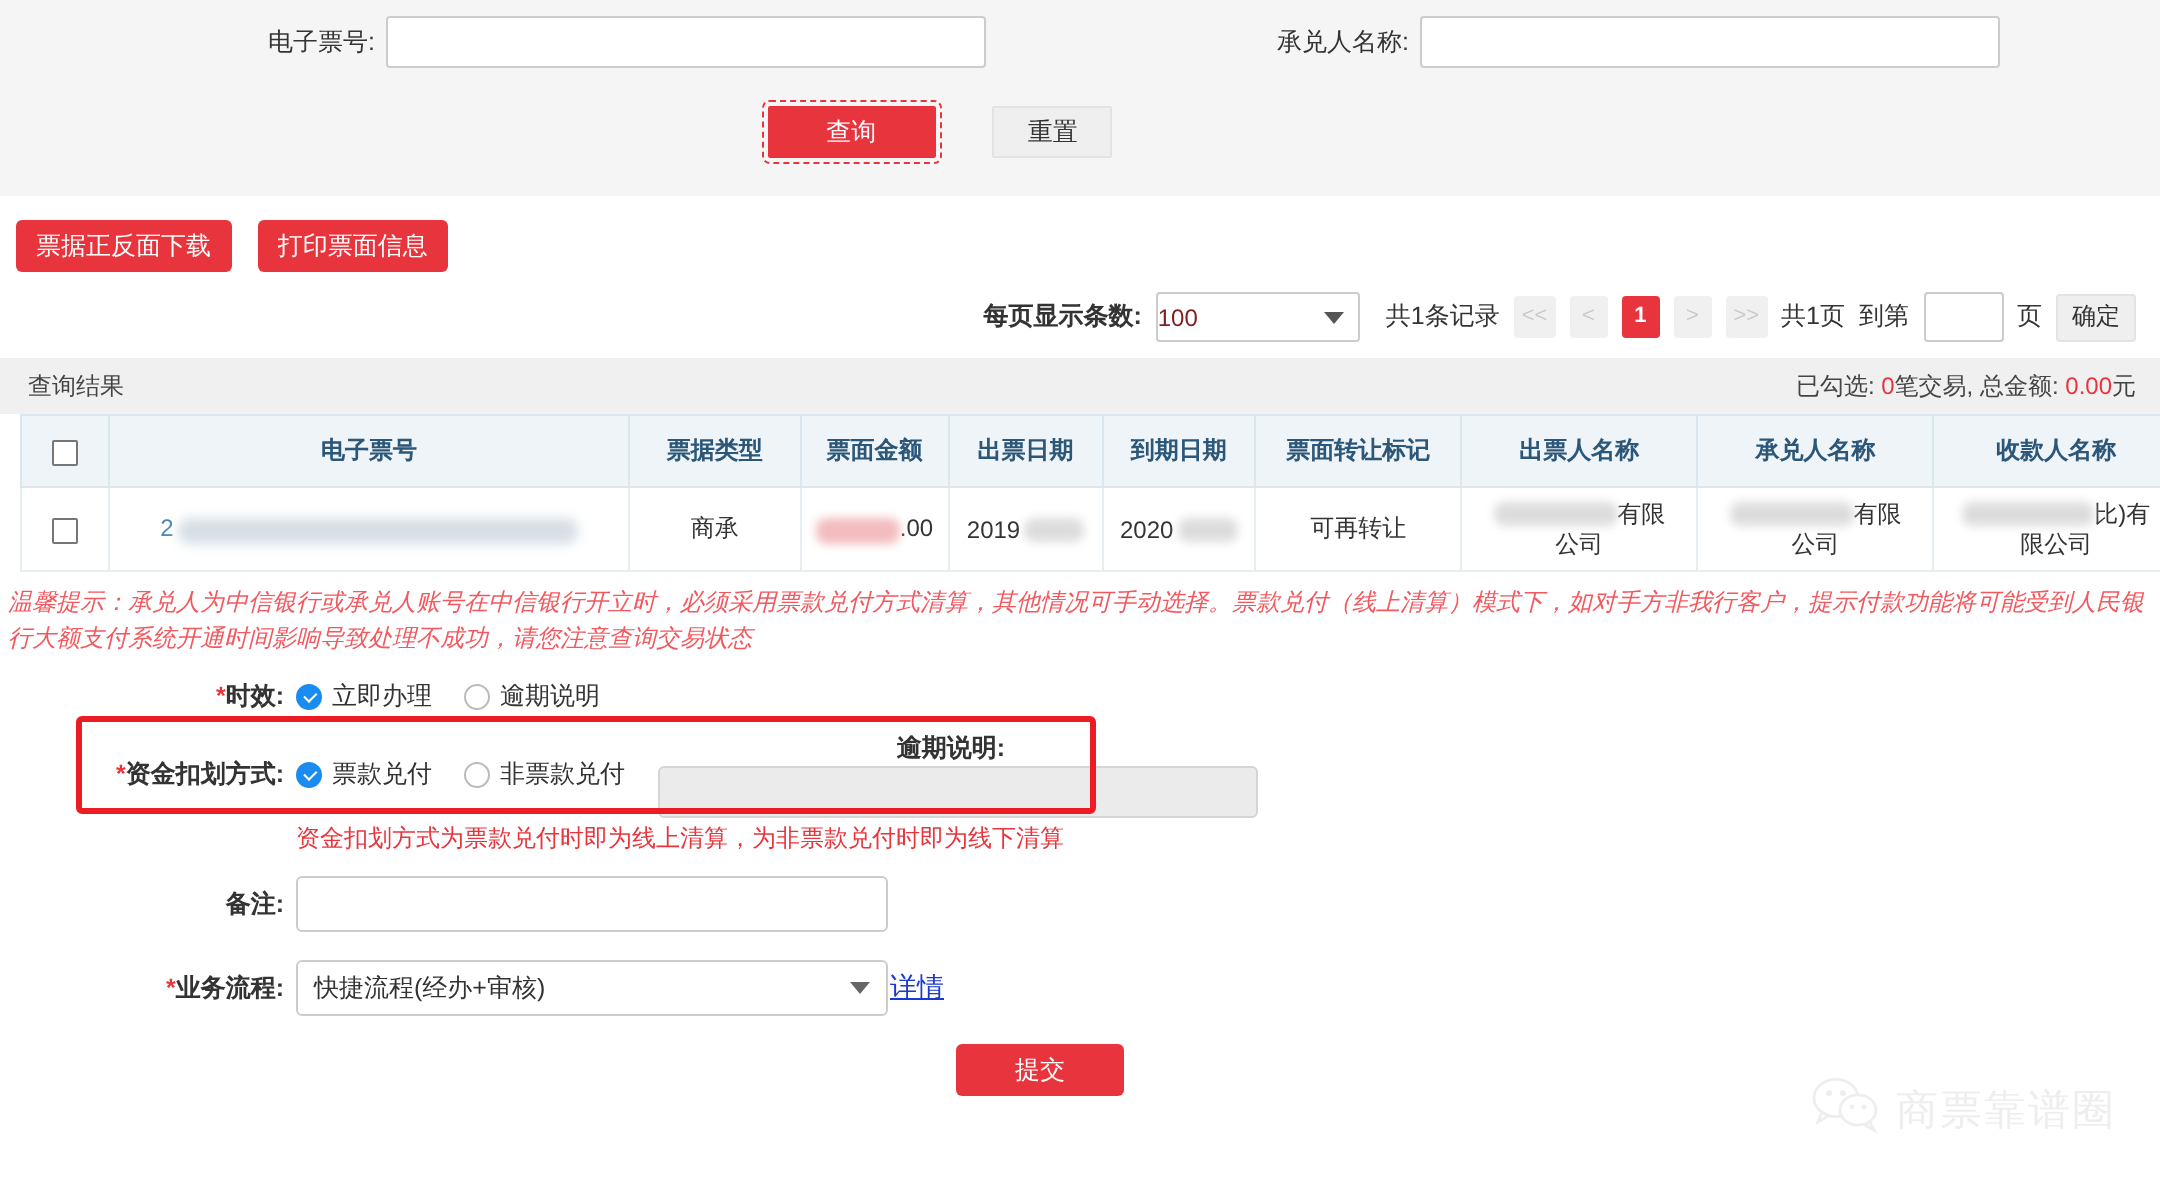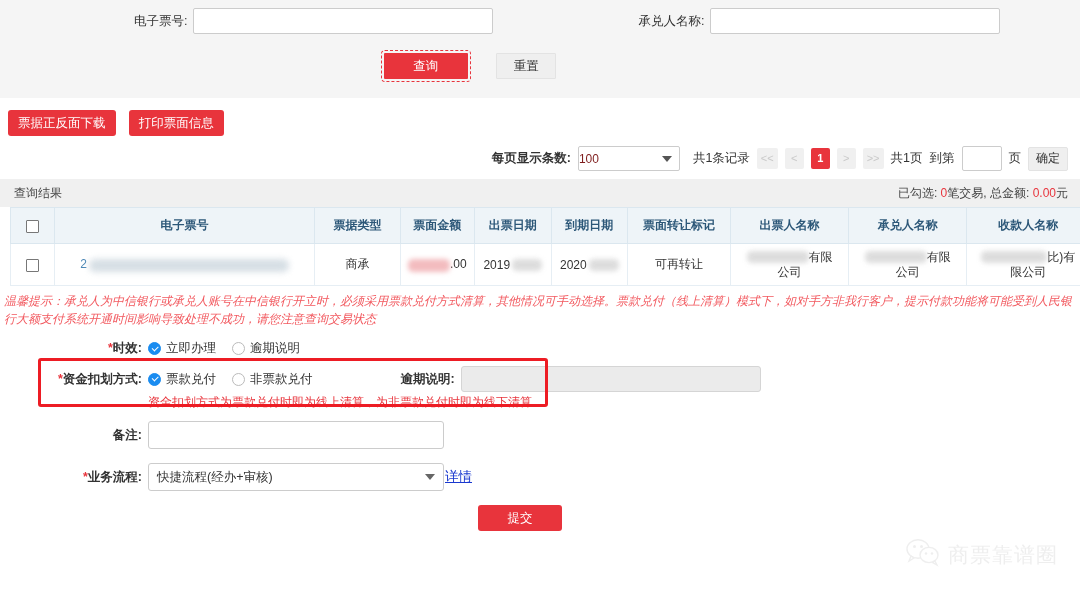--- a/index.html
+++ b/index.html
@@ -373,21 +373,21 @@
     <span class="form-label"><span class="req">*</span><span>资金扣划方式:</span></span>
     <span class="radio-wrap">
       <span class="radio on"></span>
       <span class="radio-label">票款兑付</span>
     </span>
     <span class="radio-wrap">
       <span class="radio"></span>
       <span class="radio-label">非票款兑付</span>
     </span>
 
-    <span style="margin-left:72px;display:inline-flex;align-items:center;">
+    <span style="display:inline-flex;align-items:center;flex-direction:column;">
       <span class="form-label" style="width:auto;font-weight:bold;padding-right:6px;">逾期说明:</span>
       <input class="form-input disabled" style="width: 300px;" type="text" readonly="" value="">
     </span>
   </div>
 
   <div class="form-row" style="margin-bottom:10px;">
     <span class="form-label" style="visibility:hidden;">-</span>
     <span class="hint-red">资金扣划方式为票款兑付时即为线上清算，为非票款兑付时即为线下清算</span>
   </div>
 

